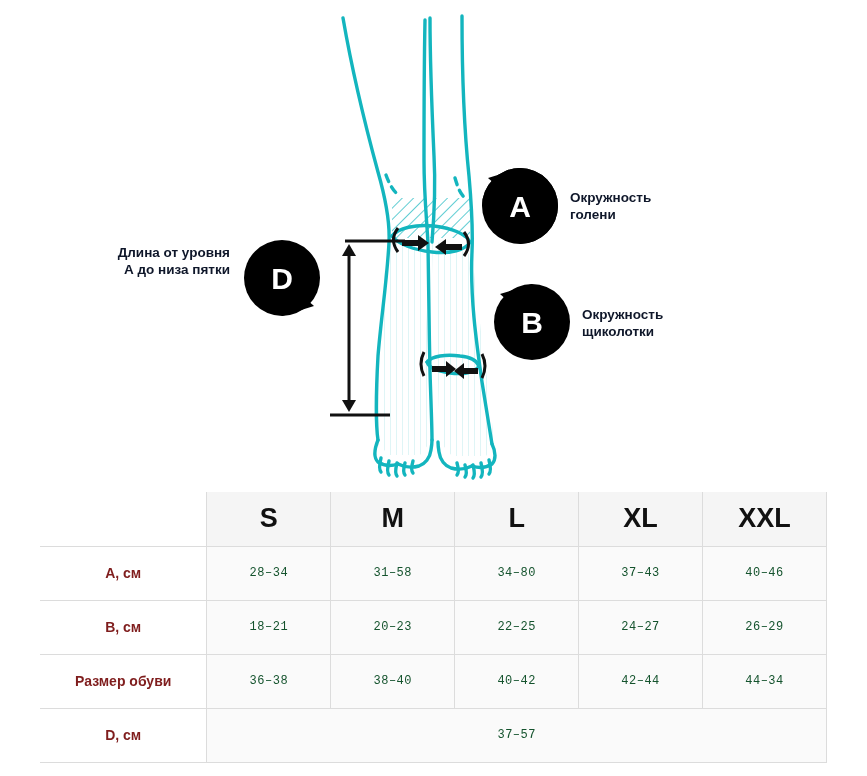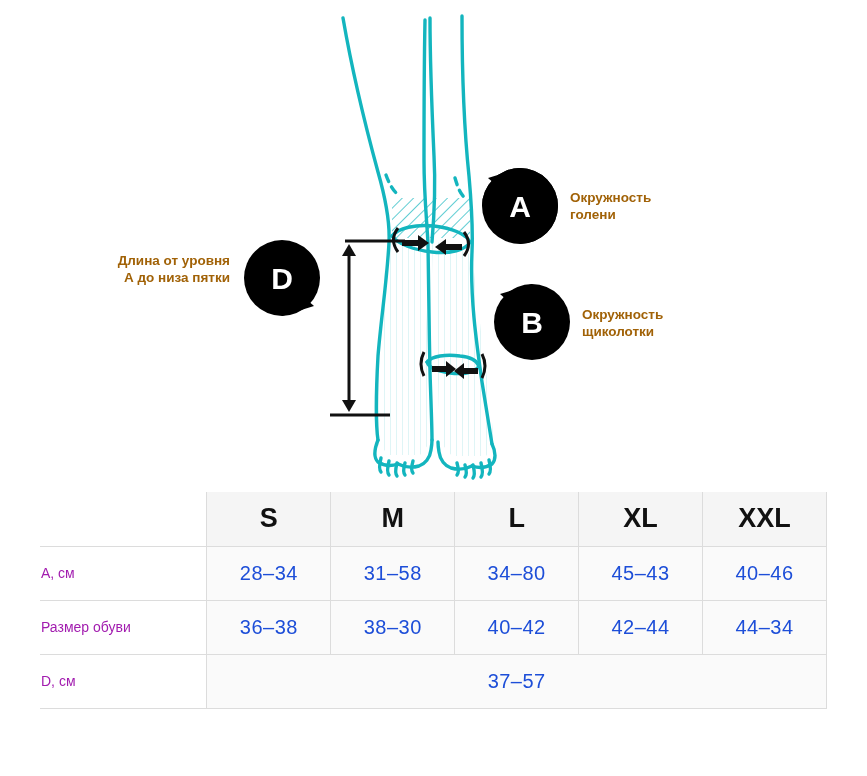--- a/index.html
+++ b/index.html
@@ -24,21 +24,21 @@
   .diagram svg {
     position: absolute;
     top: 0; left: 0;
   }
 
   .callout-label {
     position: absolute;
     font-size: 13.5px;
     font-weight: bold;
     line-height: 1.25;
-    color: #a16207;
+    color: #0f172a;
     white-space: pre-line;
   }
   .callout-label.right { text-align: left; }
   .callout-label.left  { text-align: right; }
 
   .badge-letter {
     font-family: "Liberation Sans", sans-serif;
     font-size: 30px;
     font-weight: bold;
     fill: #ffffff;
@@ -70,30 +70,30 @@
     border-top: none;
   }
   .size-table thead th.corner {
     background: #ffffff;
     border-left: none;
     border-top: none;
   }
   .size-table tbody th {
     background: #ffffff;
     font-size: 14px;
-    font-weight: normal;
-    color: #a21caf;
+    font-weight: bold;
+    color: #7f1d1d;
     border-left: none;
-    text-align: left;
+    text-align: center;
   }
   .size-table tbody td {
     background: #fafafa;
-    font-size: 20px;
-    font-family: Liberation Sans, sans-serif;
-    color: #1d4ed8;
+    font-size: 12px;
+    font-family: Liberation Mono, monospace;
+    color: #14532d;
     letter-spacing: 0.5px;
   }
   .size-table tbody tr:last-child td { border-bottom: 1px solid #dcdcdc; }
   .size-table tbody td.last-col { border-right: 1px solid #dcdcdc; }
 </style>
 </head>
 <body>
 
 <div class="diagram">
 
@@ -210,21 +210,21 @@
       <text class="badge-letter" x="282" y="289" text-anchor="middle">D</text>
     </g>
   </svg>
 
   <div class="callout-label right" style="left:570px; top:190px;">Окружность
 голени</div>
 
   <div class="callout-label right" style="left:582px; top:307px;">Окружность
 щиколотки</div>
 
-  <div class="callout-label left" style="left:60px; top:253px; width:170px;">Длина от уровня
+  <div class="callout-label left" style="left:60px; top:245px; width:170px;">Длина от уровня
 А до низа пятки</div>
 </div>
 
 <table class="size-table">
   <colgroup>
     <col class="lbl">
       <col class="val">
       <col class="val">
       <col class="val">
       <col class="val">
@@ -239,27 +239,35 @@
       <th>XL</th>
       <th>XXL</th>
     </tr>
   </thead>
   <tbody>
     <tr>
       <th>A, см</th>
       <td>28–34</td>
       <td>31–58</td>
       <td>34–80</td>
-      <td>45–43</td>
+      <td>37–43</td>
       <td class="last-col">40–46</td>
+    </tr>
+    <tr>
+      <th>B, см</th>
+      <td>18–21</td>
+      <td>20–23</td>
+      <td>22–25</td>
+      <td>24–27</td>
+      <td class="last-col">26–29</td>
     </tr>
     <tr>
       <th>Размер обуви</th>
       <td>36–38</td>
-      <td>38–30</td>
+      <td>38–40</td>
       <td>40–42</td>
       <td>42–44</td>
       <td class="last-col">44–34</td>
     </tr>
     <tr>
       <th>D, см</th>
       <td class="last-col" colspan="5">37–57</td>
     </tr>
   </tbody>
 </table>

